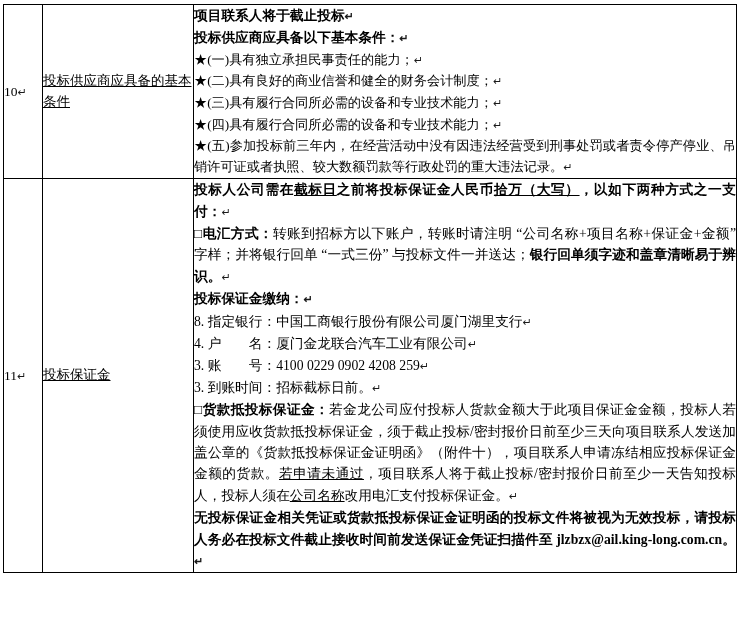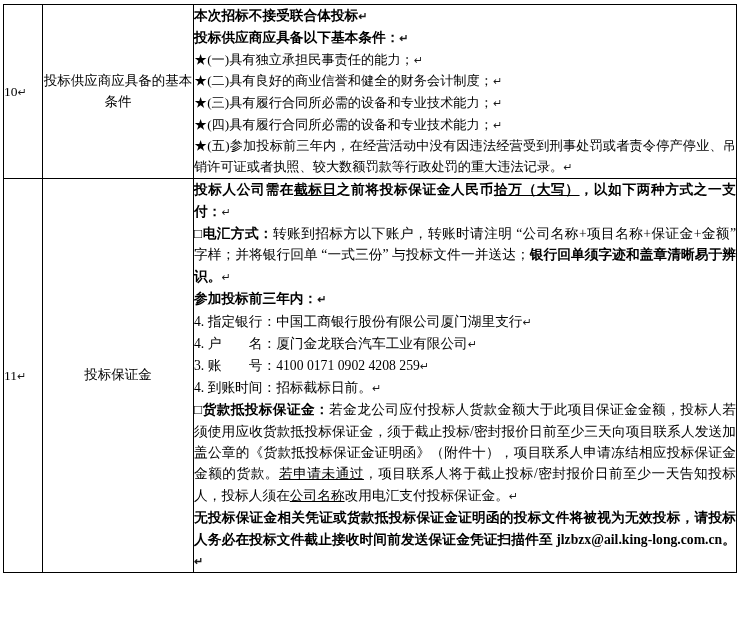--- a/index.html
+++ b/index.html
@@ -30,24 +30,25 @@
     padding: 0;
   }
   td.col-num {
     width: 38px;
     text-align: left;
     font-size: 13.5px;
     font-family: "Liberation Serif", serif;
   }
   td.col-name {
     width: 150px;
-    text-align: center;
+    text-align: left;
     font-size: 13.5px;
     padding: 4px 8px;
     line-height: 1.55;
+    text-decoration: underline;
   }
   td.col-body {
     padding: 6px 7px 8px 7px;
     vertical-align: top;
   }
   .p {
     font-size: 13.7px;
     line-height: 1.56;
     margin: 0 0 1px 0;
     text-align: justify;
@@ -76,46 +77,46 @@
 
 <div class="doc">
   <table class="main">
     <tbody>
         <tr class="row10">
       <td class="col-num">
         <span>10</span><span class="pilcrow">↵</span>
       </td>
       <td class="col-name">投标供应商应具备的基本条件</td>
       <td class="col-body">
-        <p class="p b"><span>本次招标不接受联合体投标</span><span class="pilcrow">↵</span></p>
+        <p class="p b"><span>项目联系人将于截止投标</span><span class="pilcrow">↵</span></p>
         <p class="p b"><span>投标供应商应具备以下基本条件：</span><span class="pilcrow">↵</span></p>
         <p class="p star"><span>★(一)具有独立承担民事责任的能力；</span><span class="pilcrow">↵</span></p>
         <p class="p star"><span>★(二)具有良好的商业信誉和健全的财务会计制度；</span><span class="pilcrow">↵</span></p>
         <p class="p star"><span>★(三)具有履行合同所必需的设备和专业技术能力；</span><span class="pilcrow">↵</span></p>
         <p class="p star"><span>★(四)具有履行合同所必需的设备和专业技术能力；</span><span class="pilcrow">↵</span></p>
         <p class="p star"><span>★(五)参加投标前三年内，在经营活动中没有因违法经营受到刑事处罚或者责令停产停业、吊销许可证或者执照、较大数额罚款等行政处罚的重大违法记录。</span><span class="pilcrow">↵</span></p>
       </td>
     </tr>
     <tr class="row11">
       <td class="col-num">
         <span>11</span><span class="pilcrow">↵</span>
       </td>
       <td class="col-name">投标保证金</td>
       <td class="col-body">
         <p class="p">
           <span class="b">投标人公司需在</span><span class="bu">截标日</span><span class="b">之前将投标保证金人民币</span><span class="bu">拾万（大写）</span><span class="b">，以如下两种方式之一支付：</span><span class="pilcrow">↵</span>
         </p>
         <p class="p">
           <span class="b">□</span><span class="b">电汇方式：</span><span>转账到招标方以下账户，转账时请注明 “公司名称+项目名称+保证金+金额” 字样；并将银行回单 “一式三份” 与投标文件一并送达；</span><span class="b">银行回单须字迹和盖章清晰易于辨识。</span><span class="pilcrow">↵</span>
         </p>
-        <p class="p b"><span>参加投标前三年内：</span><span class="pilcrow">↵</span></p>
-        <p class="bank-line"><span>4. 指定银行：中国工商银行股份有限公司厦门湖里支行</span><span class="pilcrow">↵</span></p>
+        <p class="p b"><span>投标保证金缴纳：</span><span class="pilcrow">↵</span></p>
+        <p class="bank-line"><span>8. 指定银行：中国工商银行股份有限公司厦门湖里支行</span><span class="pilcrow">↵</span></p>
         <p class="bank-line"><span>4. 户　　名：厦门金龙联合汽车工业有限公司</span><span class="pilcrow">↵</span></p>
-        <p class="bank-line"><span>3. 账　　号：4100 0171 0902 4208 259</span><span class="pilcrow">↵</span></p>
-        <p class="bank-line"><span>4. 到账时间：招标截标日前。</span><span class="pilcrow">↵</span></p>
+        <p class="bank-line"><span>3. 账　　号：4100 0229 0902 4208 259</span><span class="pilcrow">↵</span></p>
+        <p class="bank-line"><span>3. 到账时间：招标截标日前。</span><span class="pilcrow">↵</span></p>
         <p class="p">
           <span class="b">□</span><span class="b">货款抵投标保证金：</span><span>若金龙公司应付投标人货款金额大于此项目保证金金额，投标人若须使用应收货款抵投标保证金，须于截止投标/密封报价日前至少三天向项目联系人发送加盖公章的《货款抵投标保证金证明函》（附件十），项目联系人申请冻结相应投标保证金金额的货款。</span><span class="u">若申请未通过</span><span>，项目联系人将于截止投标/密封报价日前至少一天告知投标人，投标人须在</span><span class="u">公司名称</span><span>改用电汇支付投标保证金。</span><span class="pilcrow">↵</span>
         </p>
         <p class="p b"><span>无投标保证金相关凭证或货款抵投标保证金证明函的投标文件将被视为无效投标，请投标人务必在投标文件截止接收时间前发送保证金凭证扫描件至 jlzbzx@ail.king-long.com.cn。</span><span class="pilcrow">↵</span></p>
       </td>
     </tr>
   </tbody>
     </table>
 </div>
 

